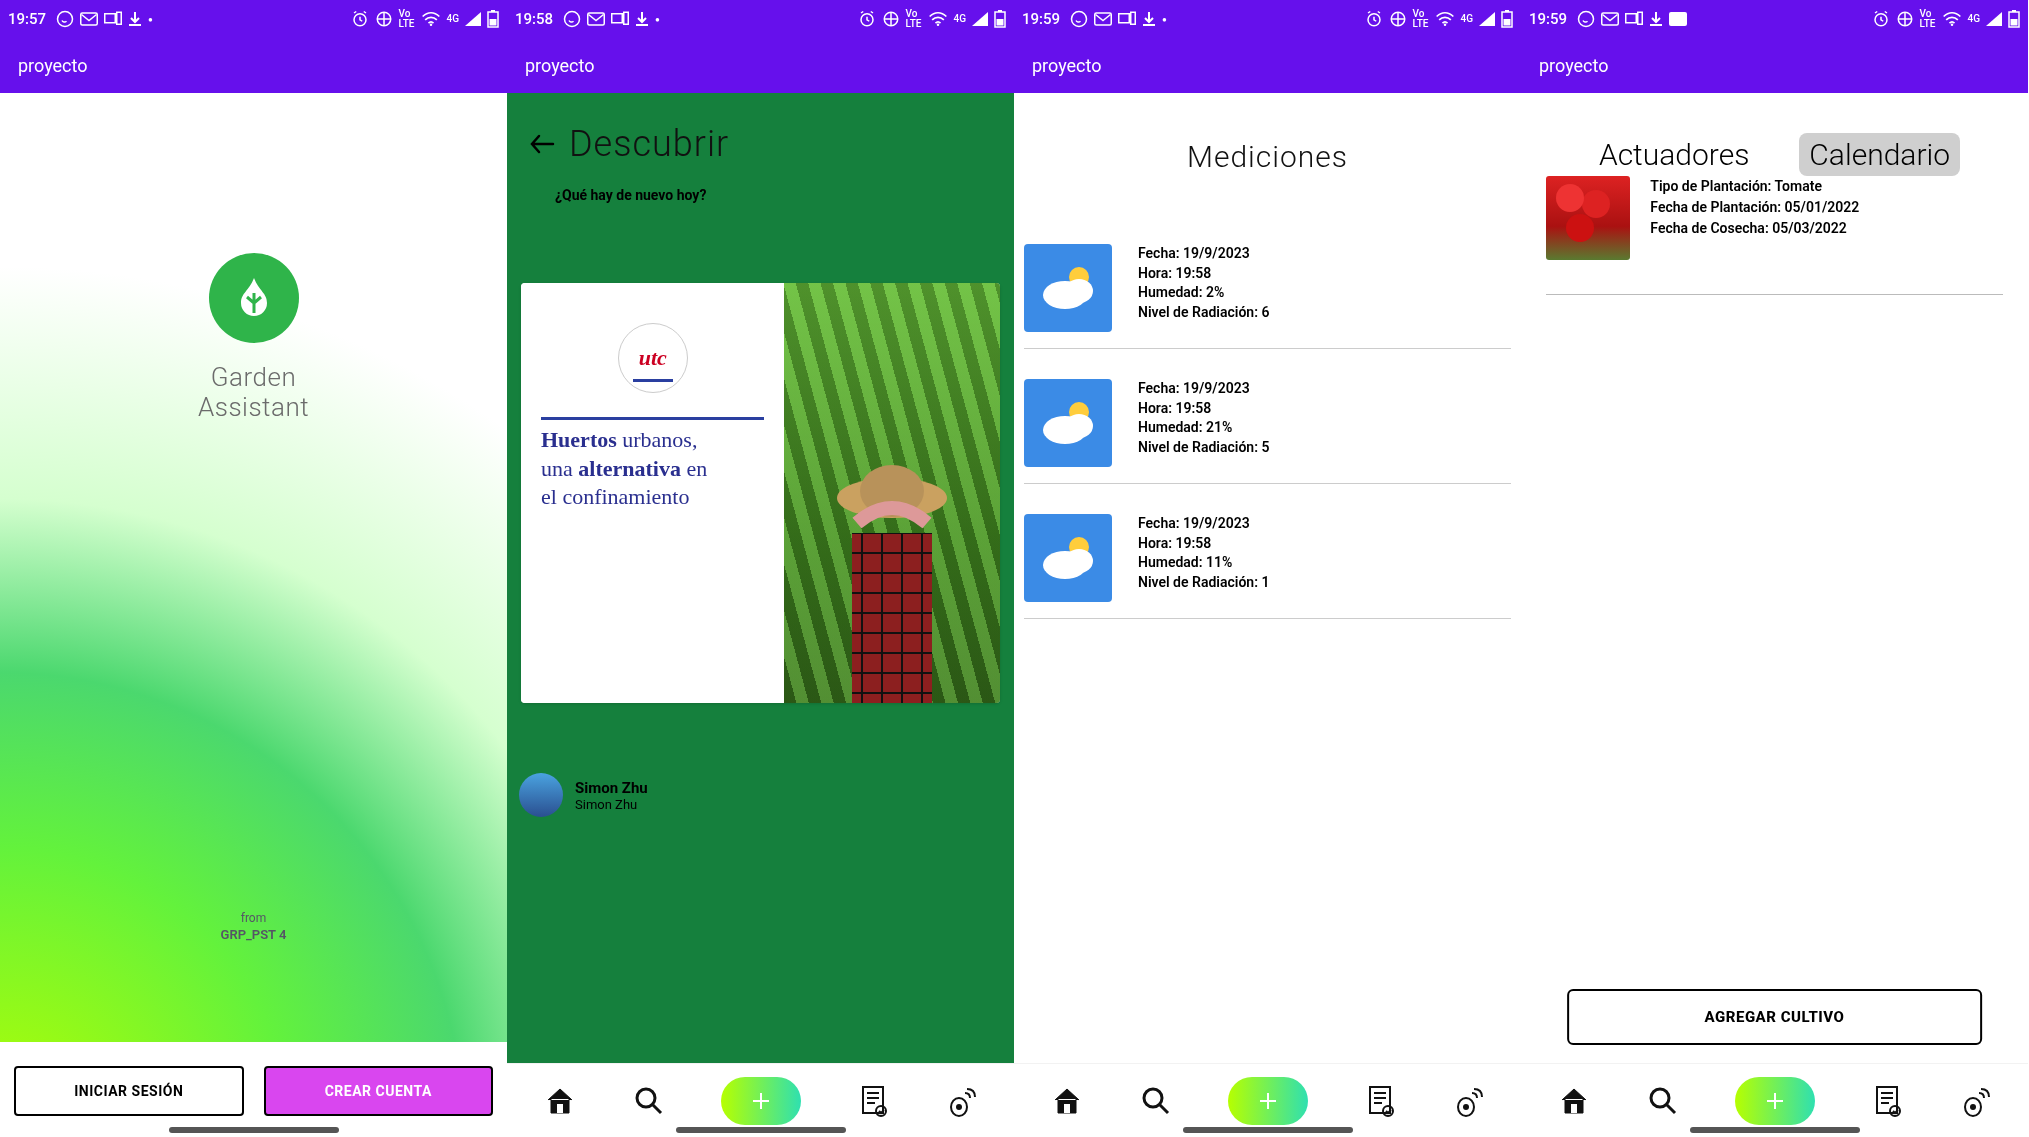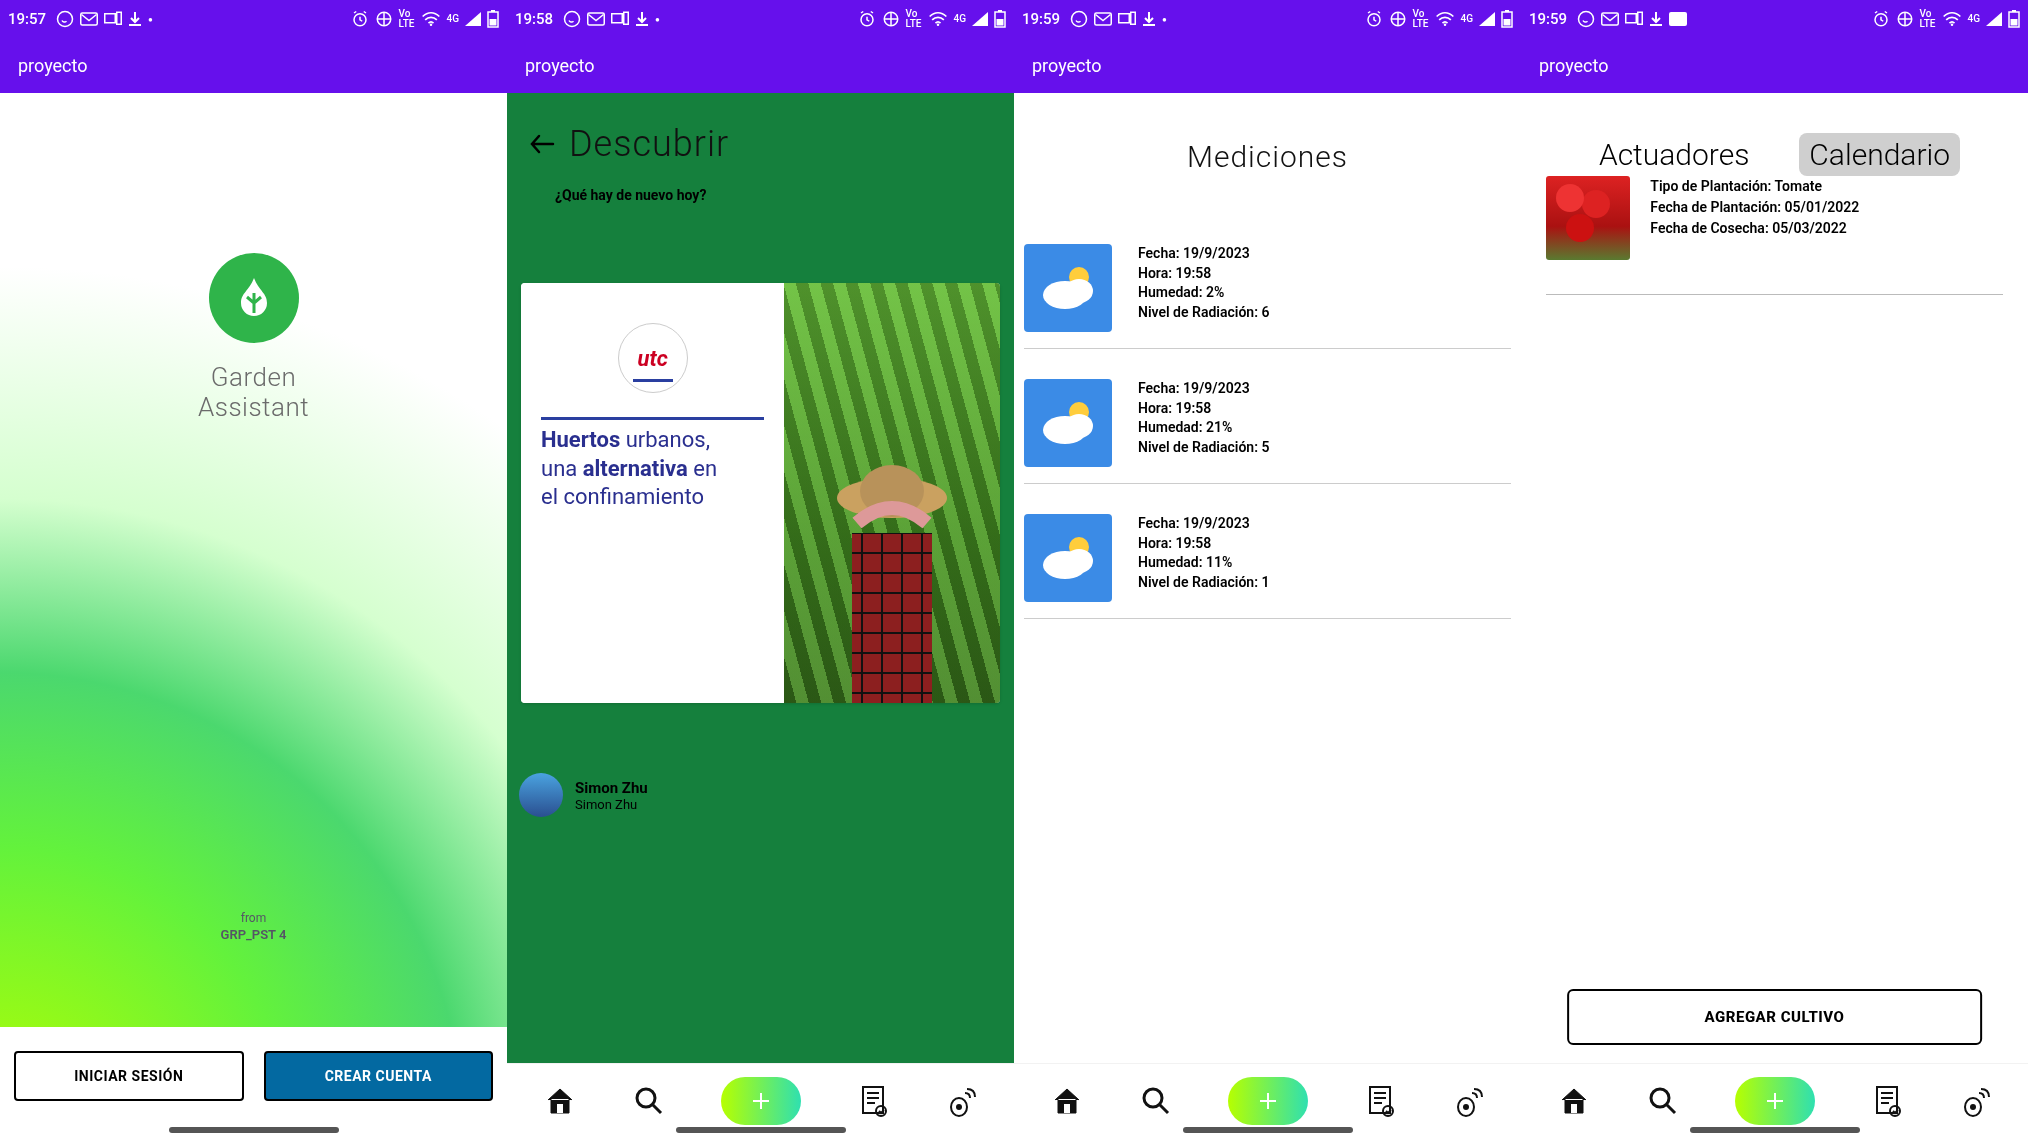--- a/index.html
+++ b/index.html
@@ -77,37 +77,37 @@
     width: 100%;
     text-align: center;
     color: #556;
     font-size: 12px;
   }
   .s1-from .grp { font-size: 13px; font-weight: 600; margin-top: 2px;}
   .s1-bottom {
     position: absolute;
     bottom: 0; left: 0; right: 0;
     background: #fff;
-    padding: 24px 14px 36px 14px;
+    padding: 24px 14px 21px 14px;
     display: flex;
     gap: 20px;
     justify-content: flex-start;
   }
   .btn-outline, .btn-filled {
     flex: 1;
     height: 50px;
     border-radius: 4px;
     font-size: 14px;
     font-weight: 700;
     letter-spacing: 0.5px;
     display: flex; align-items:center; justify-content:center;
     cursor: pointer;
   }
   .btn-outline { border: 2px solid #000; background: #fff; color:#000; }
-  .btn-filled { border: 2px solid #000; background: #0369a1; color:#fff; }
+  .btn-filled { border: 2px solid #000; background: #d946ef; color:#fff; }
 
   
   .s2-body { flex:1; background:#15803d; display:flex; flex-direction:column; }
   .s2-header {
     display:flex; align-items:center; gap:12px;
     padding: 30px 20px 10px 20px;
   }
   .back-arrow { width:30px; height:30px; }
   .s2-title { font-size: 36px; font-weight: 300; letter-spacing: 1px; color:#111;}
   .s2-sub { font-size: 14px; font-weight: 700; padding: 12px 28px 10px 48px; }
@@ -117,21 +117,21 @@
     border-radius: 4px;
     overflow:hidden;
     display:flex;
     height: 420px;
     box-shadow: 0 1px 3px rgba(0,0,0,0.15);
   }
   .card-left {
     width: 55%;
     background:#fff;
     padding: 40px 20px;
-    display:flex; flex-direction:column; gap: 40px;
+    display:flex; flex-direction:column; gap: 40px; font-family: Liberation Serif, serif;
   }
   .utc-logo {
     width:70px; height:70px; border:1px solid #ccc; border-radius:50%;
     align-self:center;
     display:flex; align-items:center; justify-content:center;
     font-style: italic; font-weight:700; color:#c02; font-size:22px;
     position:relative;
   }
   .utc-logo::after{ content:""; position:absolute; bottom:10px; width:40px; height:3px; background:#2a3fa0;}
   .card-text { color:#2a2f8f; font-size:22px; line-height:1.3; font-weight:400;}

